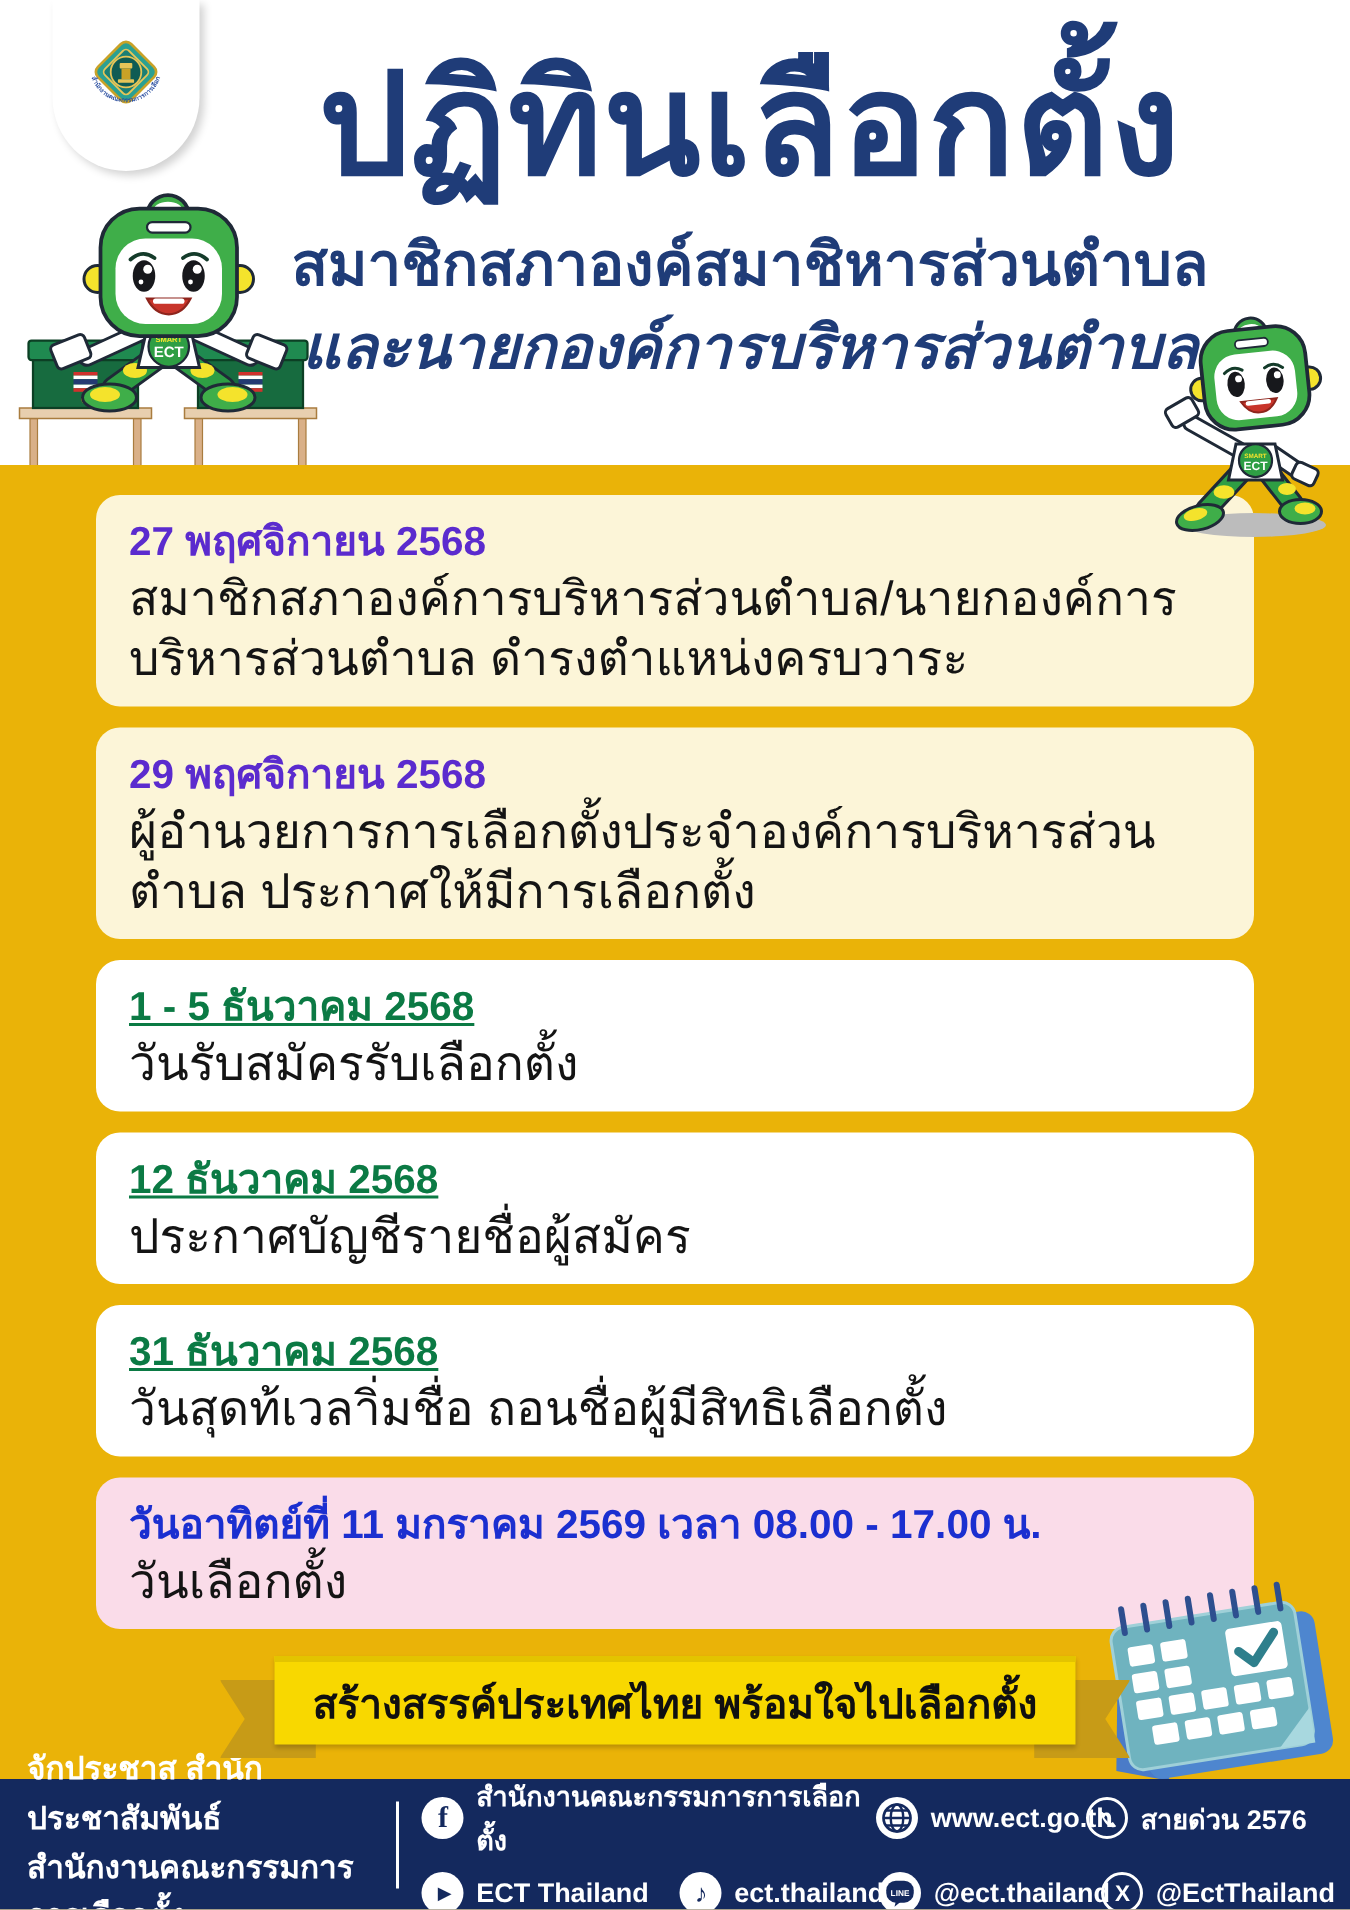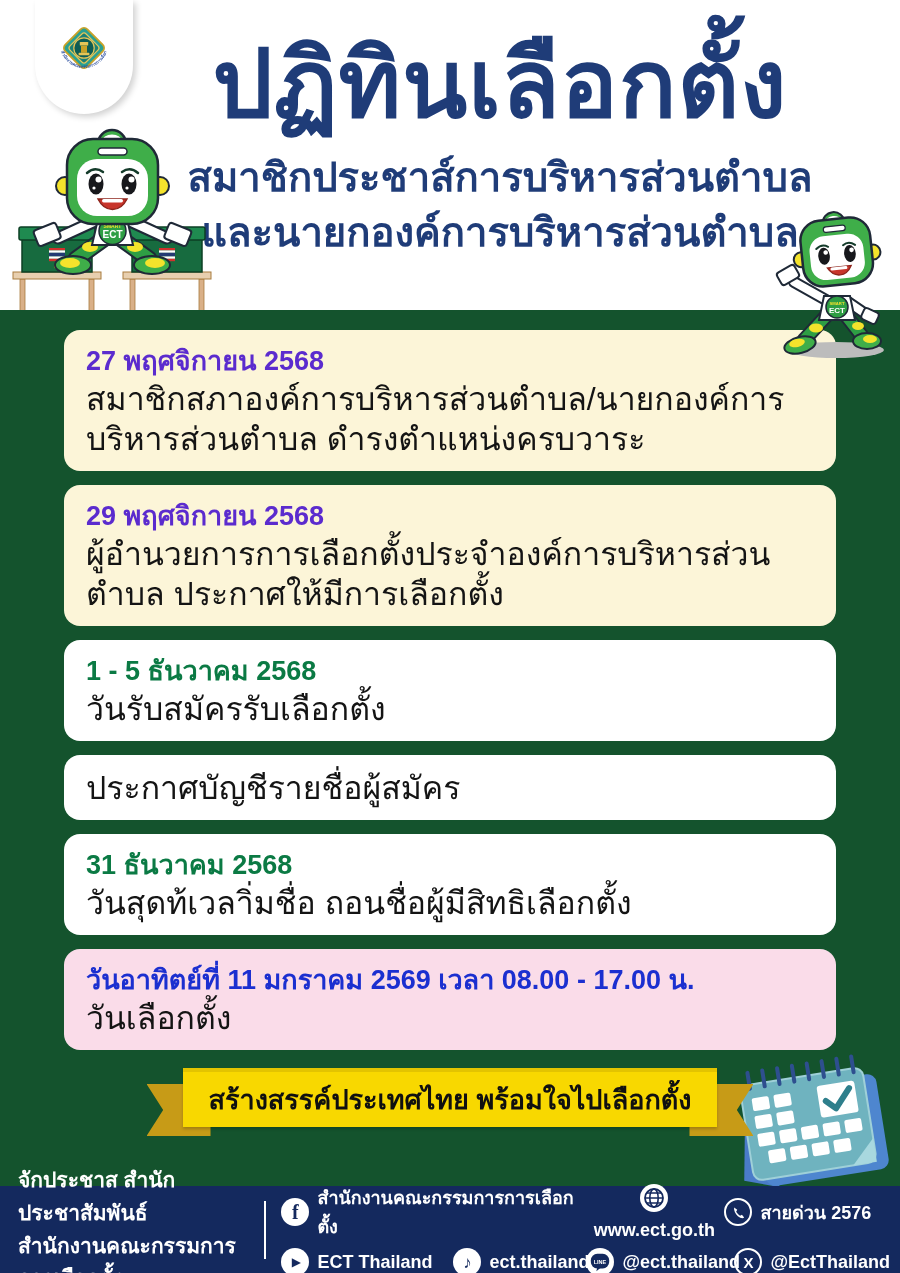--- a/index.html
+++ b/index.html
@@ -7,57 +7,57 @@
         font-family:"Liberation Sans","DejaVu Sans",sans-serif;background:#fff;}
 
   
   .header{position:relative;width:100%;height:310px;background:#ffffff;}
   .badge{position:absolute;left:35px;top:0;width:98px;height:114px;background:#fff;
          border-radius:0 0 49px 49px;box-shadow:3px 3px 6px rgba(0,0,0,.18);}
   .badge svg{position:absolute;left:19px;top:18px;}
   .title-block{position:absolute;left:150px;top:28px;width:700px;text-align:center;}
   .main-title{font-size:95px;line-height:1.18;font-weight:800;color:#1F3C78;letter-spacing:1px;}
   .subtitle{font-size:40px;line-height:1.38;font-weight:800;color:#1F3C78;margin-top:10px;}
-  .subtitle2{font-size:40px;line-height:1.38;font-weight:800;color:#1F3C78;}
+  .subtitle2{font-size:40px;line-height:1.38;font-weight:800;color:#1F3C78;font-style:italic;}
   .mascot-left{position:absolute;left:10px;top:126px;}
   .mascot-right{position:absolute;left:774px;top:210px;z-index:5;}
 
   
-  .body-section{position:relative;width:100%;height:876px;background:#14532d;
+  .body-section{position:relative;width:100%;height:876px;background:#eab308;
                 box-sizing:border-box;padding:20px 64px 0 64px;}
   .card{border-radius:16px;padding:13px 22px 12px 22px;margin-bottom:14px;box-sizing:border-box;}
   .card .date{font-size:27px;line-height:36px;font-weight:800;}
   .card .desc{font-size:32px;line-height:40px;color:#141414;}
   .card.cream{background:#FCF5D8;}
   .card.whitebg{background:#FFFFFF;}
   .card.pinklight{background:#FBE9F2;}
   .card.pink{background:#FADCE9;}
   .card.cream .date{color:#5B2BCE;}
-  .card.whitebg .date{color:#0B7A44;}
+  .card.whitebg .date{color:#0B7A44;text-decoration:underline;}
   .card.pinklight .date,.card.pink .date{color:#1B2FD0;}
 
   
   .ribbon-wrap{position:relative;width:max-content;margin:18px auto 0 auto;z-index:2;}
   .ribbon-band{position:relative;z-index:2;background:#F8D800;border-top:4px solid #E3C400;
                padding:6px 26px;font-size:27px;font-weight:800;color:#101010;
                box-shadow:0 2px 3px rgba(0,0,0,.2);}
   .ribbon-fold{position:absolute;top:16px;width:64px;height:52px;background:#C79B17;z-index:1;}
   .ribbon-fold.left{left:-36px;clip-path:polygon(0 0,100% 0,100% 100%,0 100%,26% 50%);}
   .ribbon-fold.right{right:-36px;clip-path:polygon(0 0,100% 0,74% 50%,100% 100%,0 100%);}
   .calendar-icon{position:absolute;left:728px;top:738px;z-index:1;}
 
   
   .footer{position:relative;width:100%;height:87px;background:#14295E;display:flex;
           align-items:center;box-sizing:border-box;padding:0 10px 0 18px;color:#fff;}
   .credit{width:264px;font-weight:800;font-size:21px;line-height:1.55;}
   .vdivider{width:3px;height:58px;background:#fff;margin:0 15px 0 12px;}
   .socials{display:flex;flex-direction:column;gap:7px;}
   .srow{display:flex;align-items:center;}
   .sitem{display:flex;align-items:center;gap:8px;font-weight:800;font-size:18px;}
-  .w300{width:303px;} .w172{width:172px;} .w140{width:140px;flex-direction:column;} .w133{width:133px;} .w148{width:148px;}
+  .w300{width:303px;} .w172{width:172px;} .w140{width:140px;} .w133{width:133px;} .w148{width:148px;}
   .circle{width:28px;height:28px;border-radius:50%;background:#fff;color:#14295E;
           display:flex;align-items:center;justify-content:center;flex:0 0 28px;font-weight:800;}
   .circle.outline{background:transparent;border:2.5px solid #fff;color:#fff;width:24px;height:24px;flex:0 0 24px;}
   .glyph-f{font-family:"Liberation Serif",serif;font-size:20px;line-height:1;}
   .glyph-play{font-size:12px;line-height:1;padding-left:2px;}
   .glyph-note{font-size:17px;line-height:1;}
   .glyph-x{font-size:15px;line-height:1;font-weight:800;}
 </style>
 </head>
 <body>
@@ -76,21 +76,21 @@
         <rect x="41" y="58" width="18" height="4" rx="1" fill="#E5C558"></rect>
         <path id="arcpath" d="M12 56 A40 40 0 0 0 88 56" fill="none"></path>
         <text font-size="7" fill="#2B4FA0" font-weight="bold">
           <textPath href="#arcpath">สำนักงานคณะกรรมการการเลือกตั้ง</textPath>
         </text>
       </svg>
     </div>
 
     <div class="title-block">
       <div class="main-title">ปฏิทินเลือกตั้ง</div>
-      <div class="subtitle">สมาชิกประชาส์การบริหารส่วนตำบล</div>
+      <div class="subtitle">สมาชิกสภาองค์สมาชิหารส่วนตำบล</div>
       <div class="subtitle2">และนายกองค์การบริหารส่วนตำบล</div>
     </div>
 
     <svg class="mascot-left" width="205" height="192" viewBox="0 0 205 192">
 
       <rect x="10" y="153" width="5" height="37" fill="#D9B088" stroke="#A97C3F" stroke-width="0.8"></rect>
       <rect x="79" y="153" width="5" height="37" fill="#D9B088" stroke="#A97C3F" stroke-width="0.8"></rect>
       <rect x="120" y="153" width="5" height="37" fill="#D9B088" stroke="#A97C3F" stroke-width="0.8"></rect>
       <rect x="189" y="153" width="5" height="37" fill="#D9B088" stroke="#A97C3F" stroke-width="0.8"></rect>
       <rect x="3" y="146" width="88" height="7" fill="#E8CFAF" stroke="#A97C3F" stroke-width="1"></rect>
@@ -219,20 +219,21 @@
       <div class="date">29 พฤศจิกายน 2568</div>
       <div class="desc">ผู้อำนวยการการเลือกตั้งประจำองค์การบริหารส่วนตำบล ประกาศให้มีการเลือกตั้ง</div>
     </div>
 
     <div class="card whitebg">
       <div class="date">1 - 5 ธันวาคม 2568</div>
       <div class="desc">วันรับสมัครรับเลือกตั้ง</div>
     </div>
 
     <div class="card whitebg">
+      <div class="date">12 ธันวาคม 2568</div>
       <div class="desc">ประกาศบัญชีรายชื่อผู้สมัคร</div>
     </div>
 
     <div class="card whitebg">
       <div class="date">31 ธันวาคม 2568</div>
       <div class="desc">วันสุดท้เวลาิ่มชื่อ ถอนชื่อผู้มีสิทธิเลือกตั้ง</div>
     </div>
 
 
     <div class="card pink">

